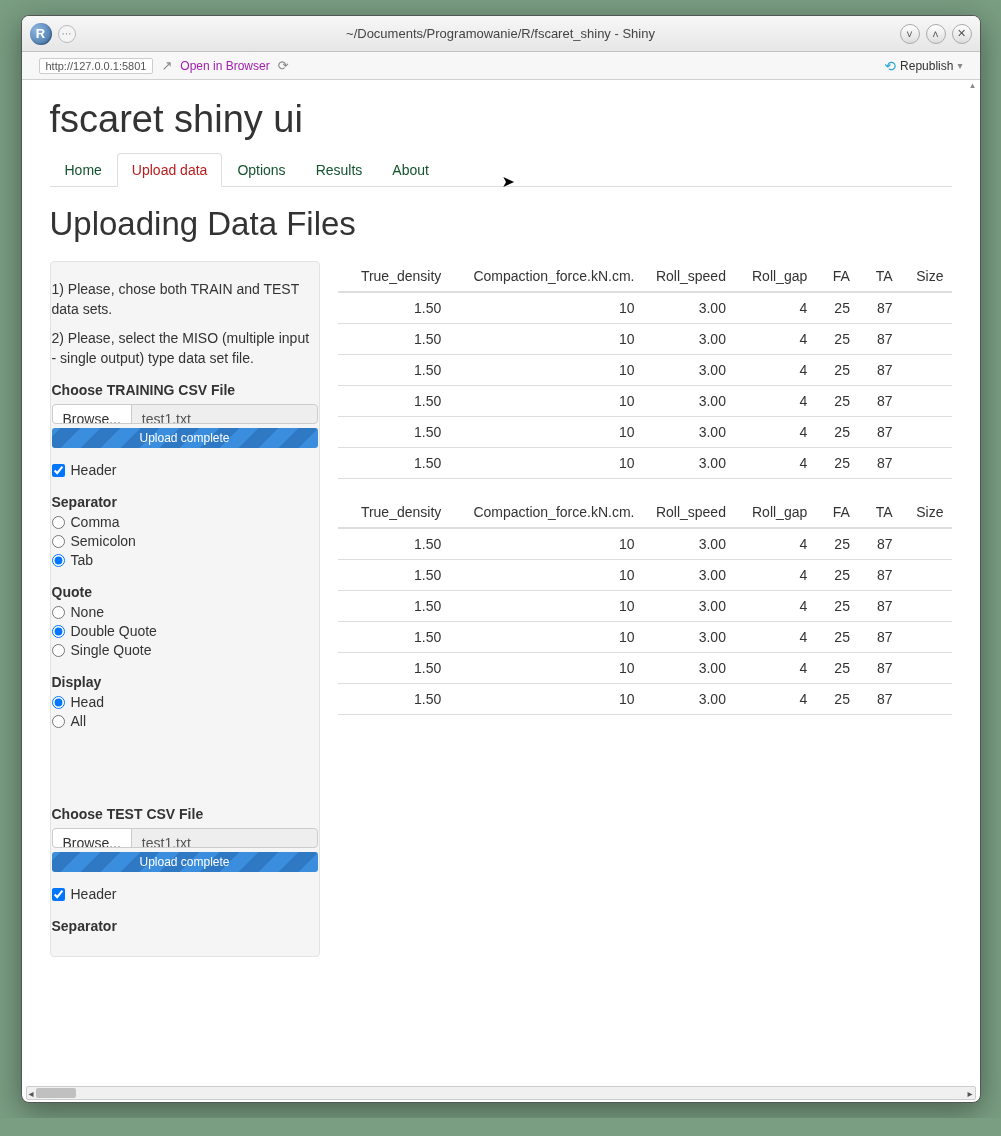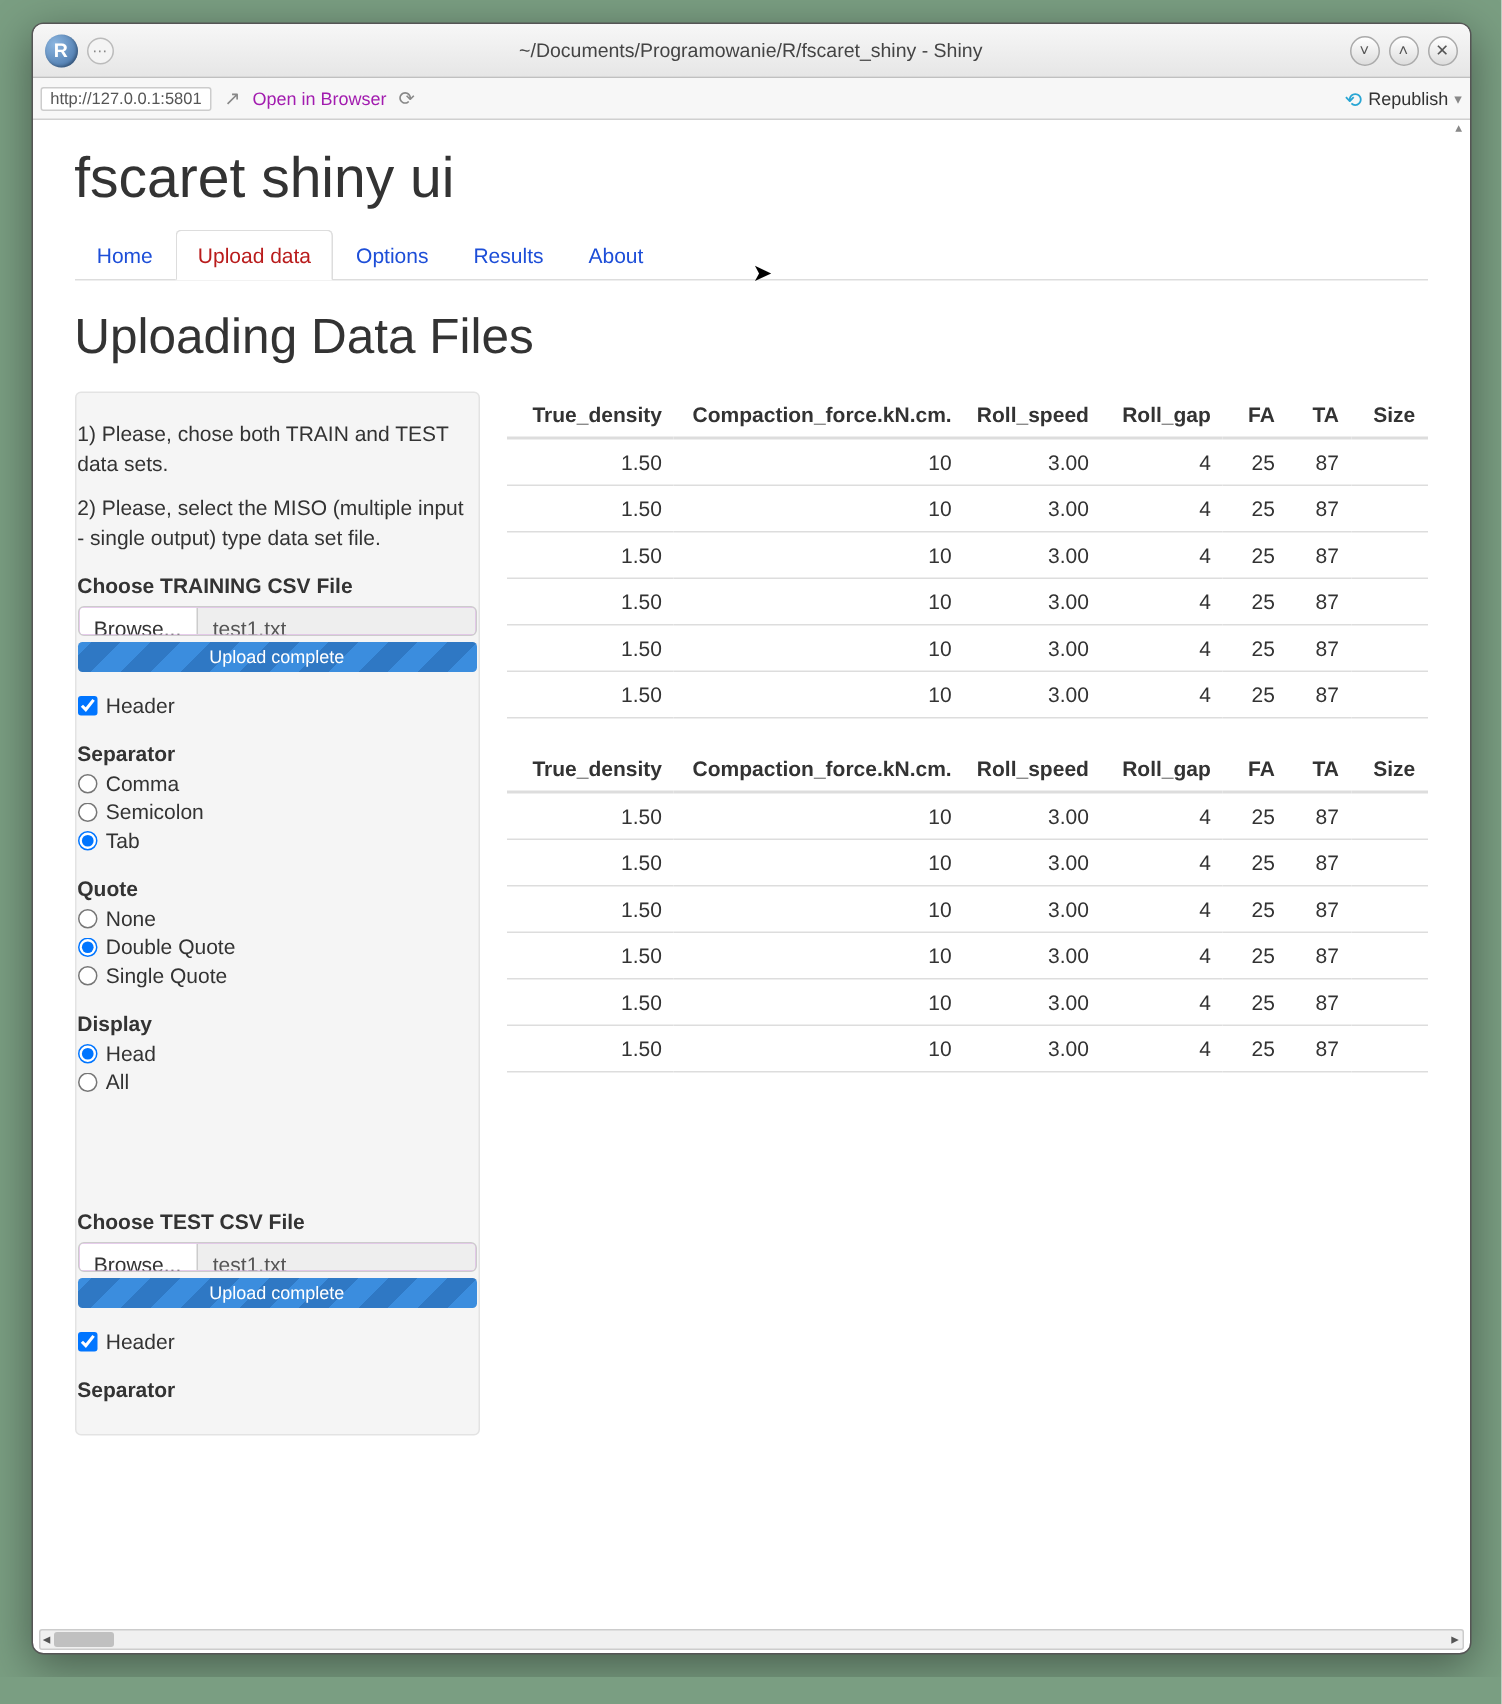--- a/index.html
+++ b/index.html
@@ -54,21 +54,21 @@
     background:linear-gradient(#fff,#ddd);
     border:1px solid #aaa;
     display:flex;align-items:center;justify-content:center;
     font-size:11px;color:#555;
   }
   .toolbar {
     background:#f7f7f7;
     border-bottom:1px solid #d0d0d0;
     height:28px;
     display:flex;align-items:center;
-    padding:0 5px;
+    padding:0 17px;
     gap:8px;
     font-size:12px;color:#555;
   }
   .url-box {
     border:1px solid #ccc;background:#fff;
     padding:1px 6px;border-radius:2px;
     font-size:11px;color:#555;min-width:100px;
   }
   .toolbar-icon{color:#888;font-size:13px;}
   .open-browser{color:#a21caf;}
@@ -85,21 +85,21 @@
     overflow:hidden;
     height: 1008px;
   }
   h1.app-title{font-size:38px;font-weight:500;color:#333;margin-bottom:12px;}
   .nav-tabs{
     border-bottom:1px solid #ddd;
     display:flex;gap:0;margin-bottom:18px;
   }
   .nav-tabs .tab{
     padding:8px 14px;
-    color:#1d4ed8;
+    color:#14532d;
     border:1px solid transparent;
     border-bottom:none;
     margin-bottom:-1px;
     font-size:14px;
   }
   .nav-tabs .tab.active{
     color:#b91c1c;border-color:#ddd;border-bottom:1px solid #fff;
     border-radius:4px 4px 0 0;background:#fff;
   }
   h2.section-title{font-size:33px;font-weight:500;margin-bottom:18px;}
@@ -133,21 +133,21 @@
   .sep-block{height:60px;}
   .main{flex:1;overflow:hidden;}
   table.data{
     border-collapse:collapse;width:100%;margin-bottom:18px;font-size:14px;
     table-layout:fixed;
   }
   table.data th, table.data td{
     padding:7px 8px;border-bottom:1px solid #ddd;text-align:right;
     white-space:nowrap;overflow:hidden;
   }
-  table.data th{border-bottom:2px solid #ddd;font-weight:bold;}
+  table.data th{border-bottom:2px solid #ddd;font-weight:normal;}
   .hscroll{
     position:absolute;left:4px;right:4px;bottom:2px;height:14px;
     background:#f0f0f0;border:1px solid #ccc;border-radius:2px;
     display:flex;align-items:center;justify-content:space-between;
     padding:0 2px;
   }
   .hscroll .arrow{font-size:10px;color:#555;}
   .hscroll .thumb{width:40px;height:10px;background:#c0c0c0;border-radius:2px;margin-left:2px;}
   .hscroll .track{flex:1;}
   .vscroll{

